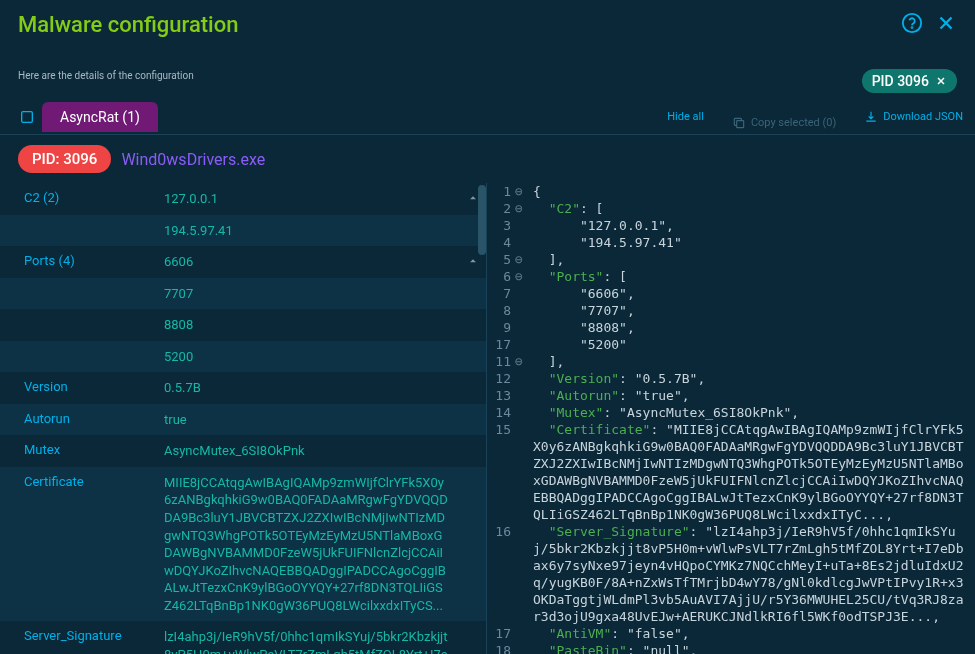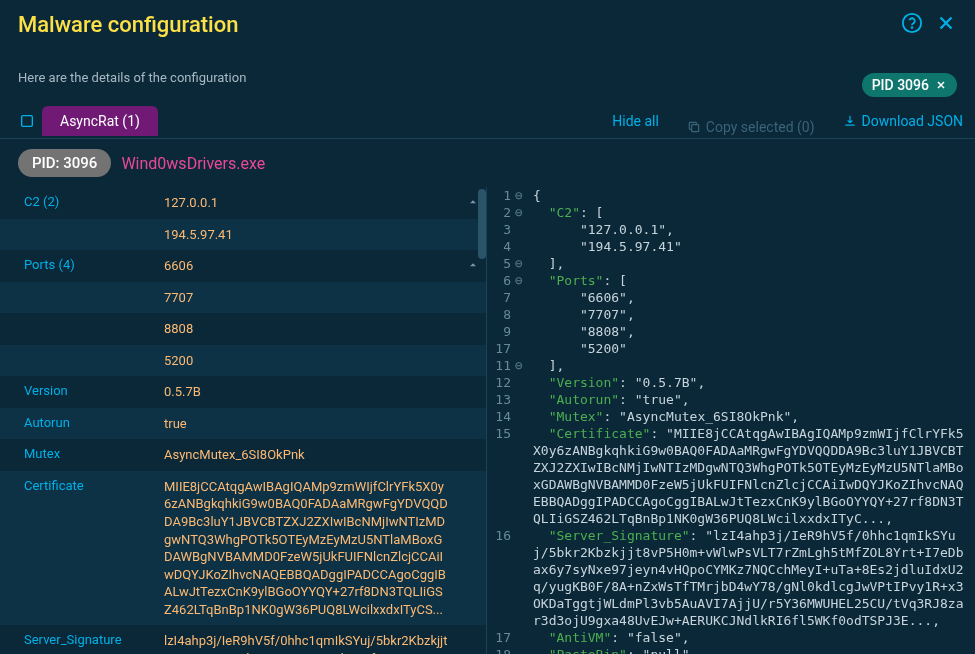--- a/index.html
+++ b/index.html
@@ -11,59 +11,59 @@
   height: 654px;
   overflow: hidden;
 }
 .header {
   padding: 12px 18px 10px;
   display: flex;
   justify-content: space-between;
   align-items: flex-start;
 }
 .header-left { flex: 1; }
-.title { color: #fde047; font-size: 22px; font-weight: 500; margin-bottom: 4px; }
-.subtitle { color: #a8b8c4; font-size: 13px; margin-top: 33px; }
+.title { color: #84cc16; font-size: 22px; font-weight: 500; margin-bottom: 4px; }
+.subtitle { color: #a8b8c4; font-size: 10px; margin-top: 33px; }
 .header-right { display: flex; align-items: center; gap: 12px; }
 .icon-btn { color: #00b0e8; cursor: pointer; display: inline-flex; }
 .icon-close { color: #00b0e8; }
 .pid-badge {
   background: #0f766e; color: #fff; border-radius: 14px;
   padding: 4px 10px; font-size: 14px; font-weight: 500;
   display: inline-flex; align-items: center; gap: 6px;
 }
 .pid-badge svg { width: 12px; height: 12px; }
 .toolbar {
   display: flex; align-items: center; padding: 0 12px;
   border-bottom: 1px solid #1a4258; height: 36px;
 }
 .checkbox-area { width: 30px; display: flex; justify-content: center; }
 .checkbox-area svg { color: #00b0e8; }
 .tab {
   background: #701a75; color: #fff; padding: 7px 18px;
   border-radius: 6px 6px 0 0; font-size: 14px; margin-bottom: -1px;
 }
 .toolbar-spacer { flex: 1; }
-.toolbar-link { color: #00b0e8; font-size: 14px; margin-left: 28px; display: inline-flex; align-items: center; gap: 5px; cursor: pointer; }
+.toolbar-link { color: #00b0e8; font-size: 11px; margin-left: 28px; display: inline-flex; align-items: center; gap: 5px; cursor: pointer; }
 .toolbar-link.disabled { color: #3a6478; cursor: default; margin-top: 12px; }
 .process-bar { padding: 10px 18px; display: flex; align-items: center; gap: 10px; }
 .process-badge {
-  background: #737373; color: #fff; border-radius: 14px;
+  background: #ef4444; color: #fff; border-radius: 14px;
   padding: 5px 14px; font-size: 15px; font-weight: 500;
 }
-.process-name { color: #ec4899; font-size: 16px; font-weight: 400; }
+.process-name { color: #8b5cf6; font-size: 16px; font-weight: 400; }
 .main { display: flex; height: calc(654px - 138px); }
 .left-panel {
   width: 487px; border-right: 1px solid #1a4258;
   overflow-y: auto; position: relative;
 }
 .config-row { display: flex; align-items: flex-start; padding: 7px 18px 7px 24px; }
 .config-row:nth-child(odd) { background: #0d3145; }
 .config-key { width: 140px; color: #00b0e8; font-size: 13px; flex-shrink: 0; }
-.config-val { flex: 1; color: #fdba74; font-size: 13px; word-break: break-all; line-height: 1.35; padding-right: 20px; }
+.config-val { flex: 1; color: #14b8a6; font-size: 13px; word-break: break-all; line-height: 1.35; padding-right: 20px; }
 .config-row.sub .config-key { opacity: 0; }
 .collapse-caret {
   position: absolute; right: 6px; width: 14px; height: 14px; color: #7a9aac;
 }
 .scrollbar { position: absolute; right: 0; top: 2px; width: 8px; height: 70px; background: #2a5468; border-radius: 4px; }
 .right-panel { flex: 1; overflow: auto; font-family: Consolas, Monaco, monospace; font-size: 13px; line-height: 17px; }
 .code-line { display: flex; }
 .line-num {
   width: 30px; text-align: right; padding-right: 6px;
   color: #6a8a9c; user-select: none; flex-shrink: 0;

